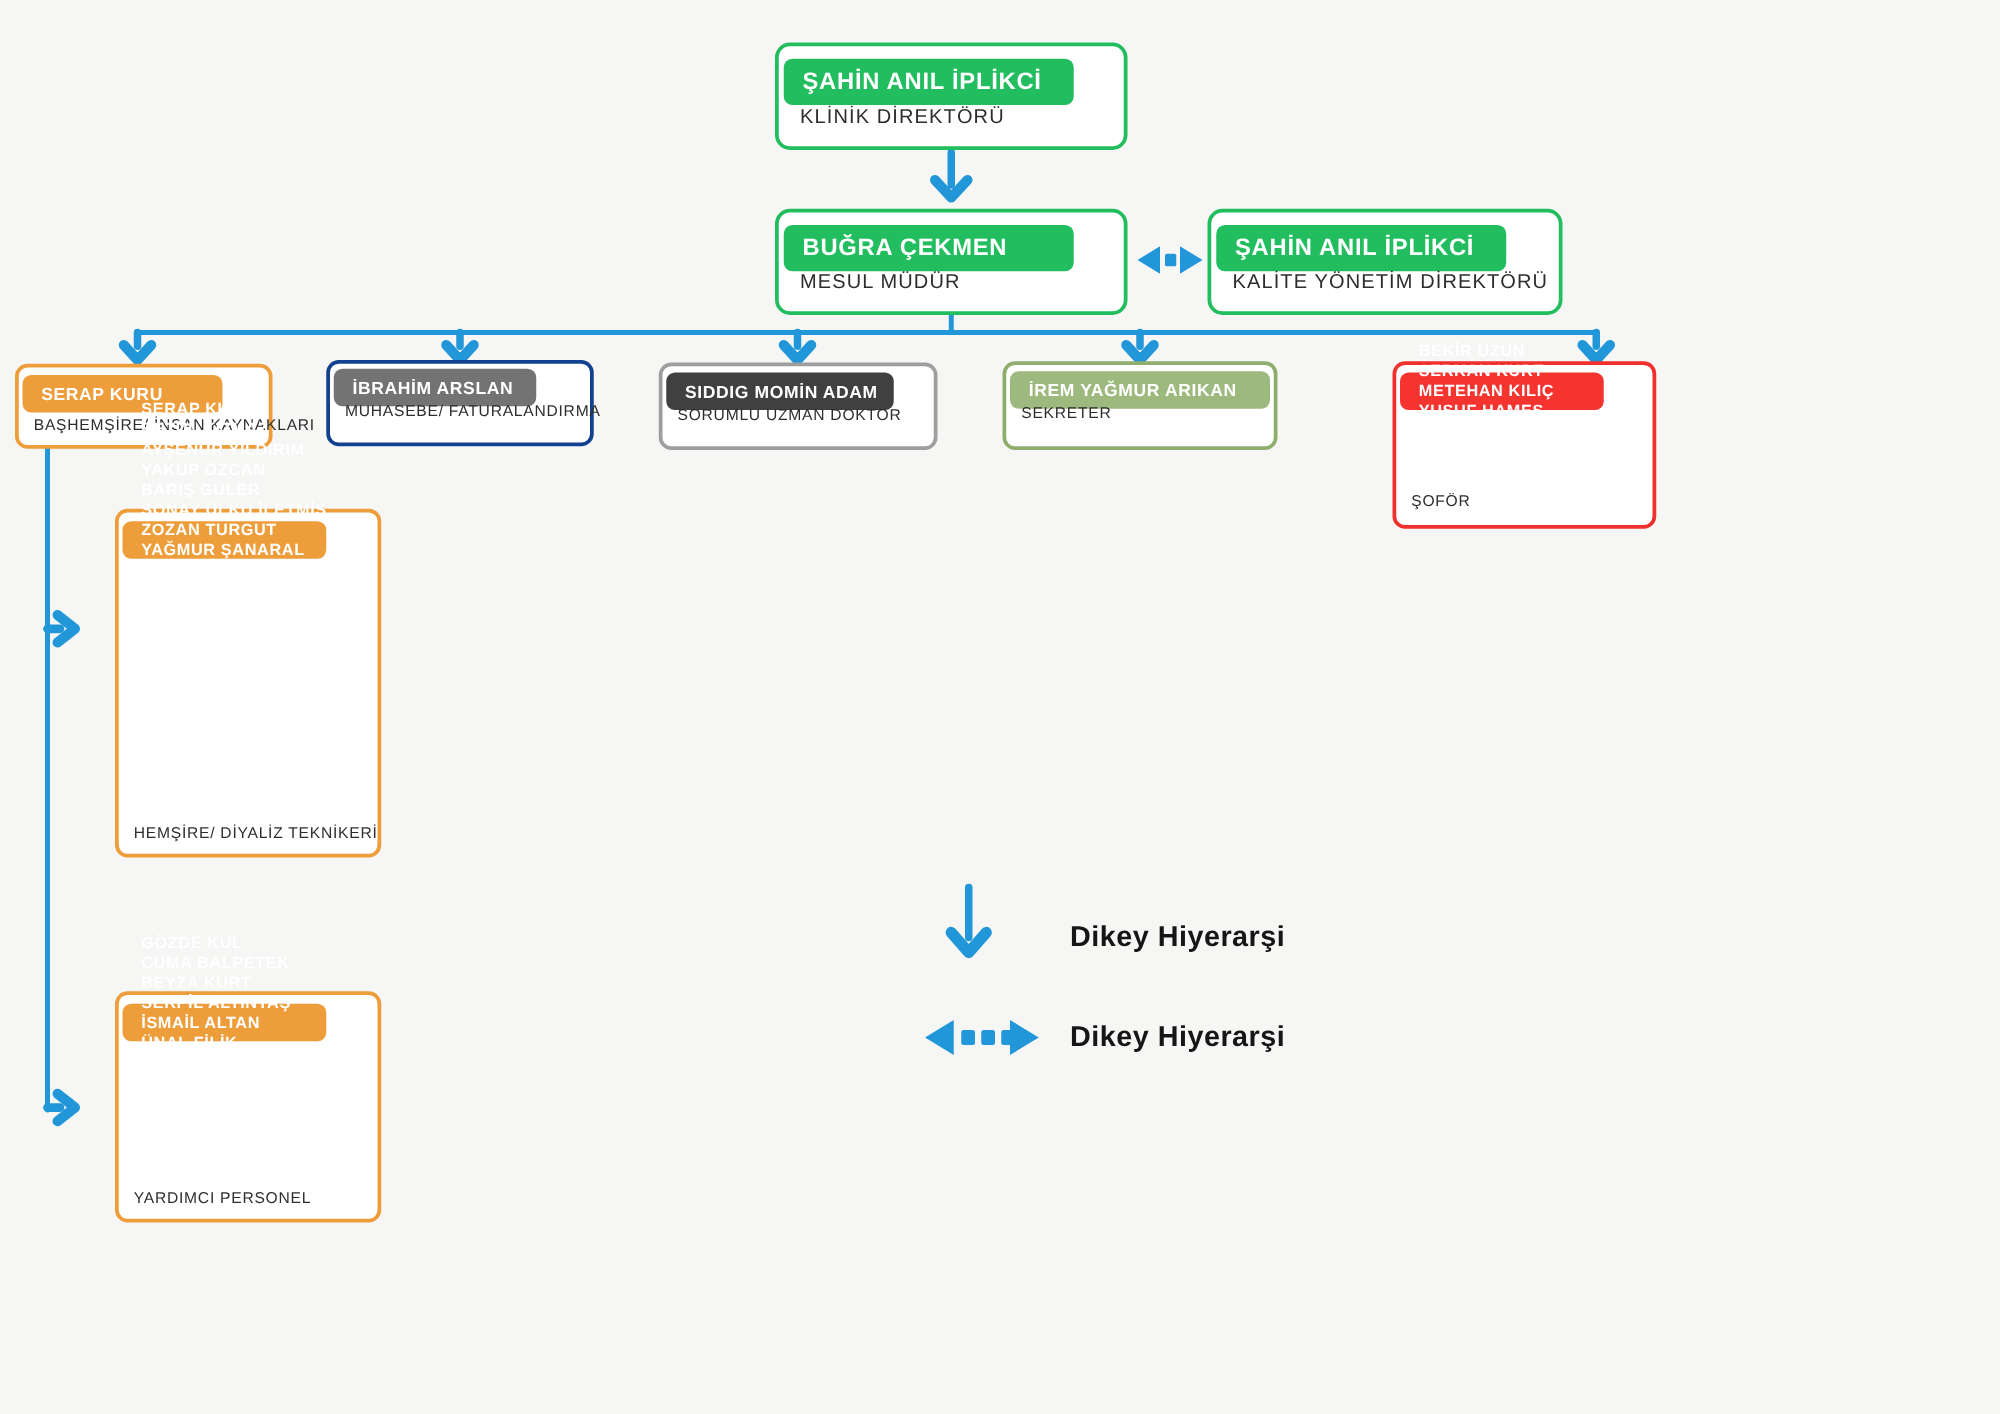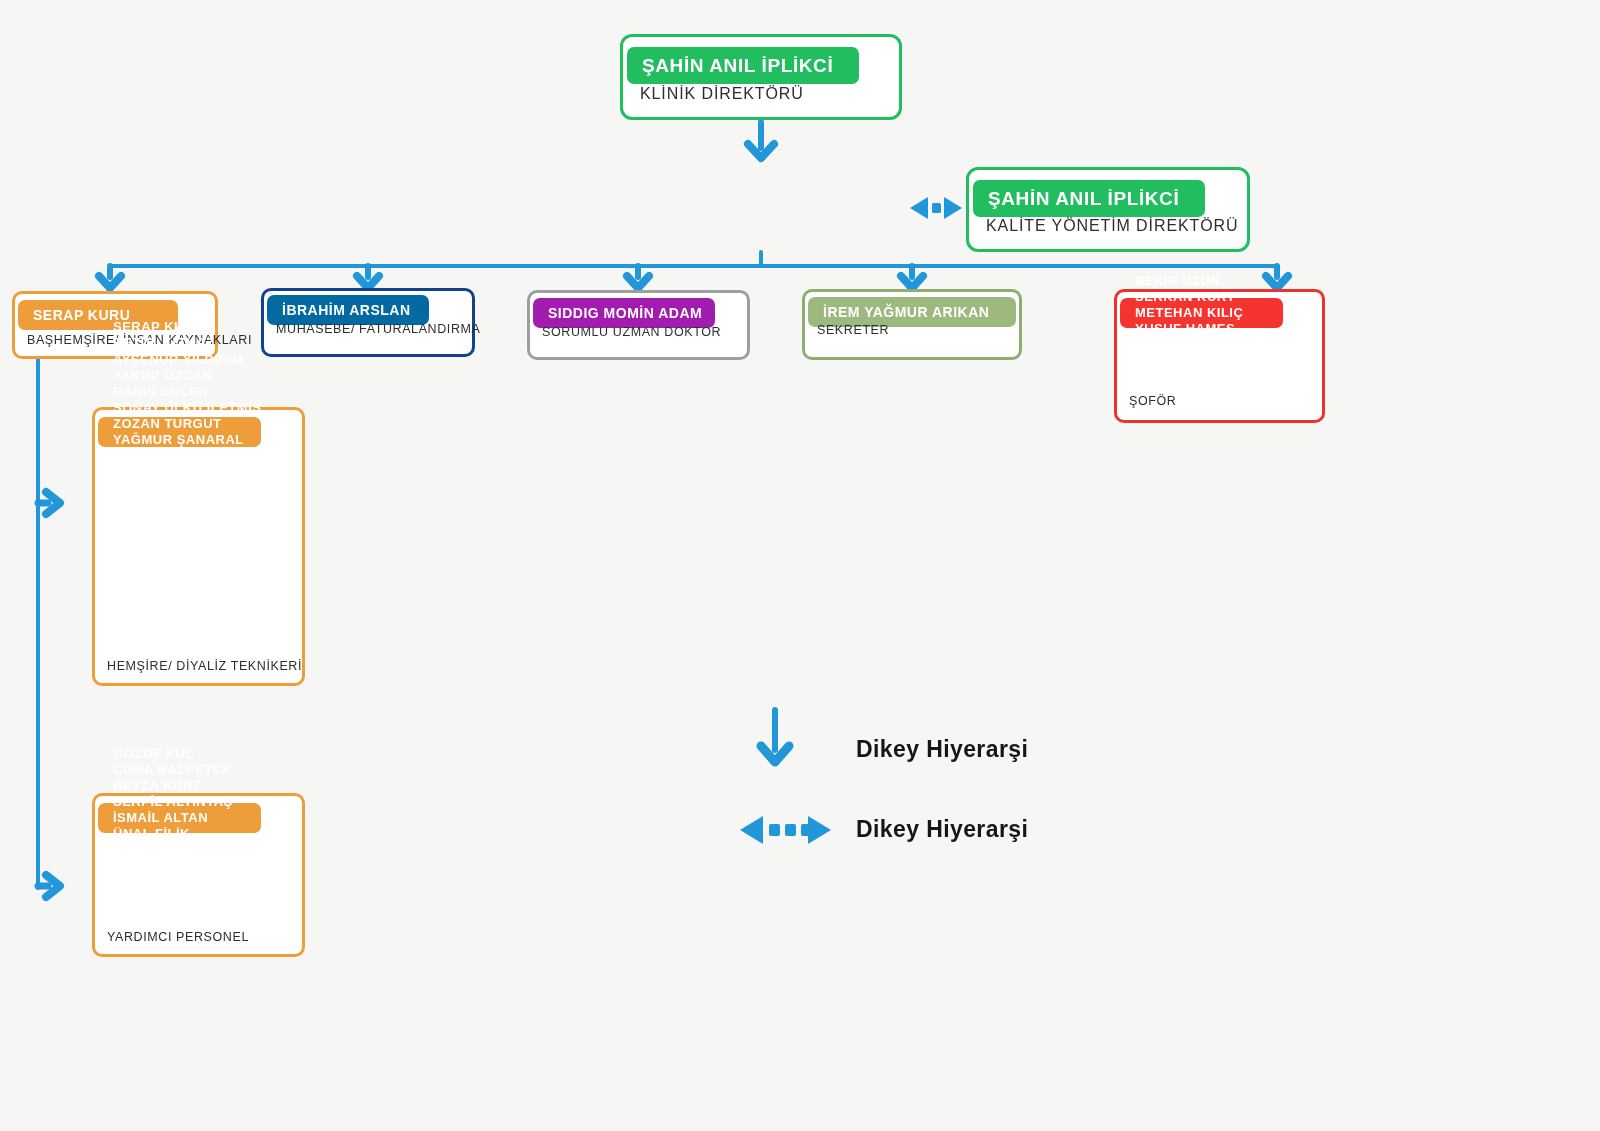--- a/index.html
+++ b/index.html
@@ -106,44 +106,50 @@
     </g>
   </svg>
 
   <div class="node big" style="left:620px;top:34px;width:282px;height:86px;">
     <div class="pill" style="width:232px;">
       <span>ŞAHİN ANIL İPLİKCİ</span>
     </div>
     <div class="title">KLİNİK DİREKTÖRÜ</div>
   </div>
 
+  <div class="node big" style="left:620px;top:167px;width:282px;height:85px;">
+    <div class="pill" style="width:232px;">
+      <span>BUĞRA ÇEKMEN</span>
+    </div>
+    <div class="title">MESUL MÜDÜR</div>
+  </div>
 
   <div class="node big" style="left:966px;top:167px;width:284px;height:85px;">
     <div class="pill" style="width:232px;">
       <span>ŞAHİN ANIL İPLİKCİ</span>
     </div>
     <div class="title">KALİTE YÖNETİM DİREKTÖRÜ</div>
   </div>
 
   <div class="node small" style="left:12px;top:291px;width:206px;height:68px;border:3px solid #ee9d3b;border-radius:10px;">
     <div class="pill" style="background:#ee9d3b;left:3px;top:6px;width:160px;">
       <span>SERAP KURU</span>
     </div>
     <div class="title" style="left:12px;bottom:9px;">BAŞHEMŞİRE/ İNSAN KAYNAKLARI</div>
   </div>
 
   <div class="node small" style="left:261px;top:288px;width:214px;height:69px;border:3px solid #12418f;border-radius:10px;">
-    <div class="pill" style="background:#0369a1;left:3px;top:4px;width:162px;">
+    <div class="pill" style="background:#737373;left:3px;top:4px;width:162px;">
       <span>İBRAHİM ARSLAN</span>
     </div>
     <div class="title" style="left:12px;bottom:18px;">MUHASEBE/ FATURALANDIRMA</div>
   </div>
 
   <div class="node small" style="left:527px;top:290px;width:223px;height:70px;border:3px solid #9e9e9e;border-radius:10px;">
-    <div class="pill" style="background:#a21caf;left:3px;top:5px;width:182px;">
+    <div class="pill" style="background:#404040;left:3px;top:5px;width:182px;">
       <span>SIDDIG MOMİN ADAM</span>
     </div>
     <div class="title" style="left:12px;bottom:18px;">SORUMLU UZMAN DOKTOR</div>
   </div>
 
   <div class="node small" style="left:802px;top:289px;width:220px;height:71px;border:3px solid #8fae6e;border-radius:10px;">
     <div class="pill" style="background:#9eb97e;left:3px;top:5px;width:208px;">
       <span>İREM YAĞMUR ARIKAN</span>
     </div>
     <div class="title" style="left:12px;bottom:20px;">SEKRETER</div>
@@ -173,21 +179,21 @@
         <div class="name-line">DAMLA DENİZ</div>
         <div class="name-line">DENİZ CANAN UZUN</div>
         <div class="name-line">SEYRAN ÖZDEMİR</div>
         <div class="name-line">MERVE YAVUZ</div>
         <div class="name-line">ÖZLEM AKKUZU</div>
         <div class="name-line">DİLEK ÇETİNKAYA</div>
       </div>
     <div class="title" style="left:12px;bottom:10px;">HEMŞİRE/ DİYALİZ TEKNİKERİ</div>
   </div>
 
-  <div class="node small" style="left:92px;top:793px;width:213px;height:164px;border:3px solid #ee9d3b;border-radius:10px;padding-left:16px;">
+  <div class="node small" style="left:92px;top:793px;width:213px;height:185px;border:3px solid #ee9d3b;border-radius:10px;padding-left:16px;">
     <div class="pill multi" style="background:#ee9d3b;left:3px;top:7px;width:163px;">
         <div class="name-line">GÖZDE KUL</div>
         <div class="name-line">CUMA BALPETEK</div>
         <div class="name-line">BEYZA KURT</div>
         <div class="name-line">SERPİL ALTINTAŞ</div>
         <div class="name-line">İSMAİL ALTAN</div>
         <div class="name-line">ÜNAL FİLİK</div>
         <div class="name-line">ZEYNEP DUMAN</div>
         <div class="name-line">DURMUŞ ALKAN</div>
         <div class="name-line">ZEYNEP AKSOY</div>

